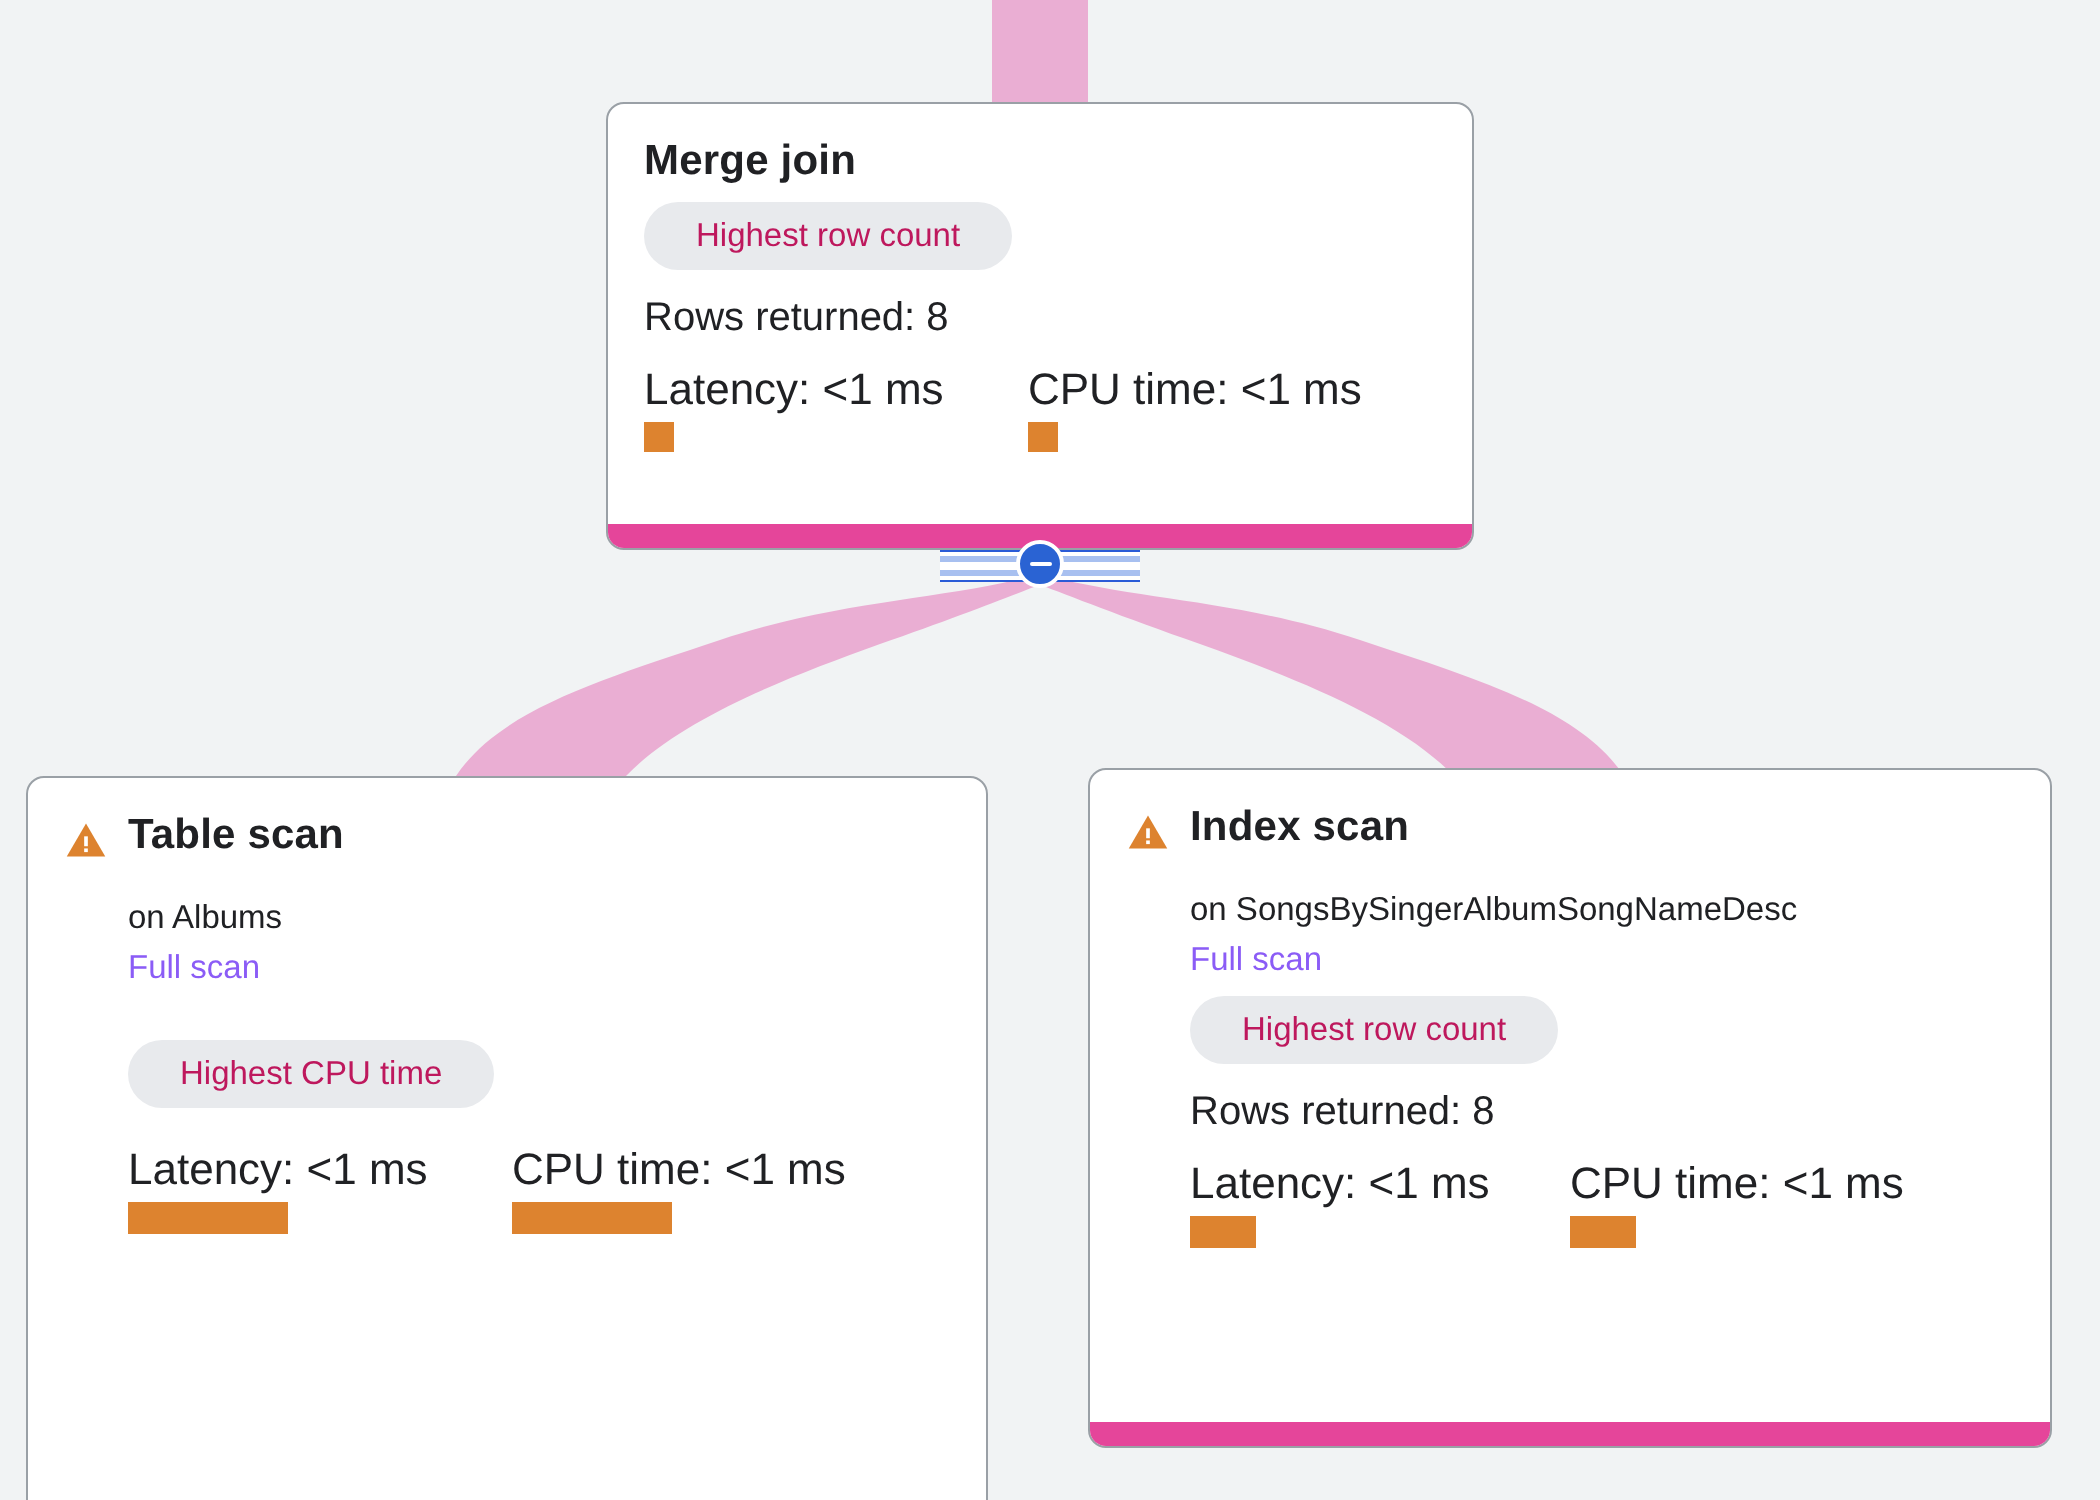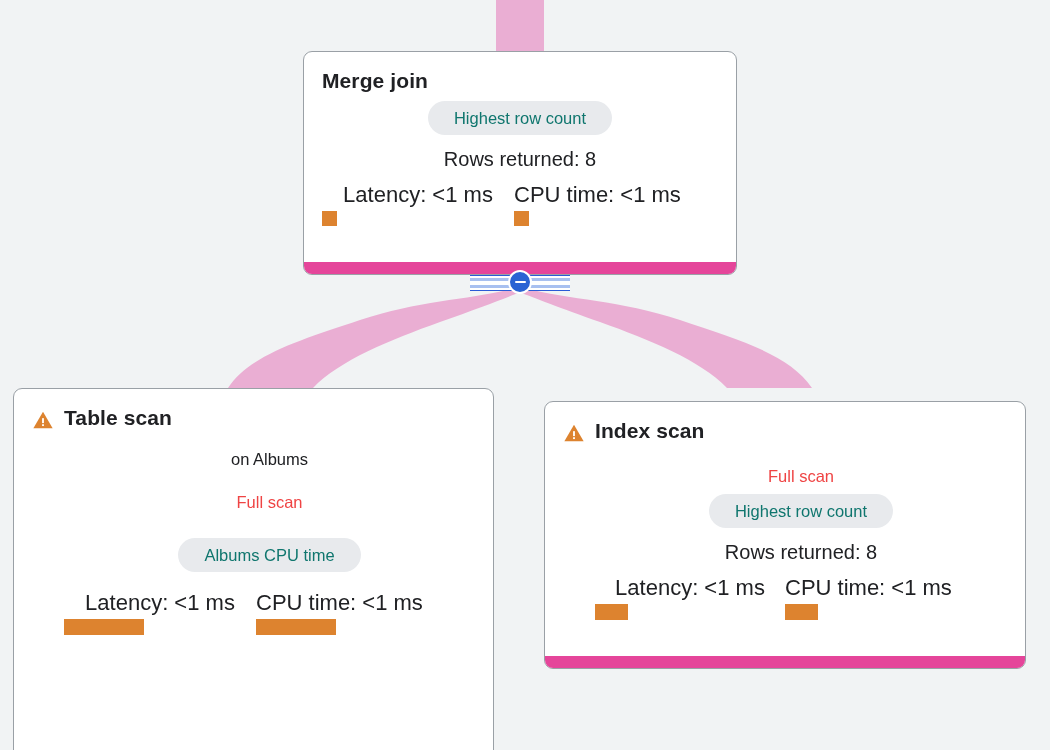--- a/index.html
+++ b/index.html
@@ -35,21 +35,20 @@
     border: 1px solid #9aa0a6;
     border-radius: 9px;
     overflow: hidden;
     display: flex;
     flex-direction: column;
   }
   .node-body {
     flex: 1 1 auto;
     padding: 16px 18px 10px 18px;
     box-sizing: border-box;
-    text-align: center;
   }
   .node-accent {
     flex: 0 0 auto;
     height: 12px;
     width: 100%;
     background: #e5459a;
   }
 
   .node-title-row {
     display: flex;
@@ -75,32 +74,32 @@
 
   .node-subtitle {
     font-size: 16.5px;
     color: #202124;
     line-height: 21px;
     margin-top: 18px;
     white-space: nowrap;
   }
   .node-subnote {
     font-size: 16.5px;
-    color: #ef4444;
+    color: #8b5cf6;
     line-height: 21px;
-    margin-top: 22px;
+    margin-top: 4px;
   }
 
   .chips {
     margin-top: 7px;
   }
   .chip {
     display: inline-block;
     background: #e8eaed;
-    color: #0f766e;
+    color: #be185d;
     font-size: 16.5px;
     line-height: 20px;
     border-radius: 17px;
     padding: 7px 26px 7px 26px;
     margin-bottom: 6px;
   }
 
   .rows-returned {
     font-size: 20px;
     color: #202124;
@@ -245,50 +244,51 @@
             <rect x="11" y="16.6" width="2" height="2" fill="#ffffff"></rect>
           </svg>
         </span>
         <div class="node-title">Table scan</div>
       </div>
       <div class="indented">
         <div class="node-subtitle">on Albums</div>
         <div class="node-subnote">Full scan</div>
         <div class="chips">
           <br>
-          <span class="chip">Albums CPU time</span>
+          <span class="chip">Highest CPU time</span>
         </div>
         <div class="metrics">
           <div class="metric" style="width:192px;">
             <div class="metric-label">Latency: &lt;1 ms</div>
             <div class="metric-bar" style="width:80px;"></div>
           </div>
           <div class="metric">
             <div class="metric-label">CPU time: &lt;1 ms</div>
             <div class="metric-bar" style="width:80px;"></div>
           </div>
         </div>
       </div>
     </div>
     <div class="node-accent"></div>
   </div>
 
-  <div class="node" id="node-index-scan" style="left:544px; top:401px; width:482px; height:268px;">
+  <div class="node" id="node-index-scan" style="left:544px; top:384px; width:482px; height:340px;">
     <div class="node-body">
       <div class="node-title-row">
         <span class="warn-icon">
           <svg viewBox="0 0 24 24" width="22" height="22">
             <path d="M12 3 L22.5 21 L1.5 21 Z" fill="#dd832f"></path>
             <rect x="11" y="10" width="2" height="5.4" fill="#ffffff"></rect>
             <rect x="11" y="16.6" width="2" height="2" fill="#ffffff"></rect>
           </svg>
         </span>
         <div class="node-title">Index scan</div>
       </div>
       <div class="indented">
+        <div class="node-subtitle">on SongsBySingerAlbumSongNameDesc</div>
         <div class="node-subnote">Full scan</div>
         <div class="chips">
           <span class="chip">Highest row count</span>
         </div>
         <div class="rows-returned">Rows returned: 8</div>
         <div class="metrics">
           <div class="metric" style="width:190px;">
             <div class="metric-label">Latency: &lt;1 ms</div>
             <div class="metric-bar" style="width:33px;"></div>
           </div>

